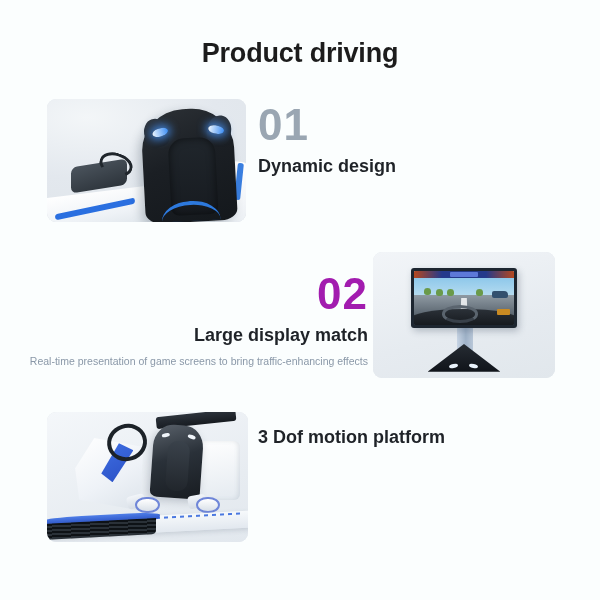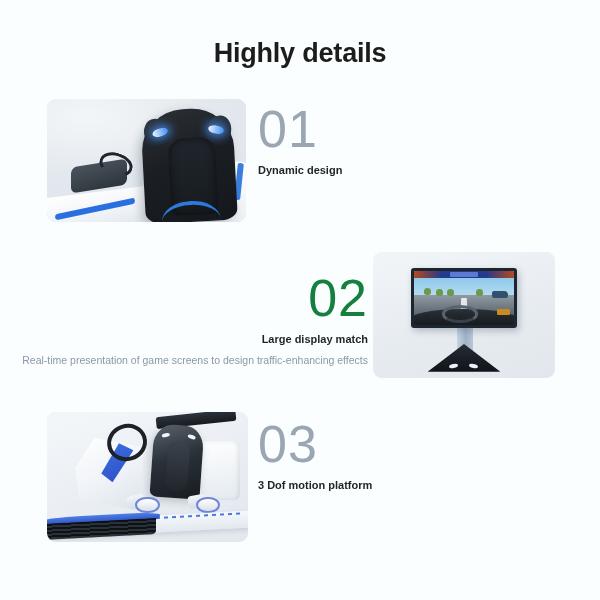--- a/index.html
+++ b/index.html
@@ -38,44 +38,44 @@
   .photo {
     position: absolute;
     border-radius: 9px;
     overflow: hidden;
     background: #e2e7ec;
   }
   .textblock {
     position: absolute;
   }
   .big-num {
-    font-size: 52px;
-    font-weight: 400;
+    font-size: 44px;
+    font-weight: 700;
     color: #9aa6b2;
     line-height: 1;
     letter-spacing: 1px;
     font-family: "Liberation Sans", sans-serif;
   }
   .sub-head {
-    font-size: 11px;
+    font-size: 18px;
     font-weight: bold;
     color: #1f2328;
     margin-top: 9px;
   }
   .body-copy {
     font-size: 10.5px;
     line-height: 1.55;
     color: #6d737a;
     margin-top: 7px;
   }
   .body-copy.bluish {
     color: #8a98a8;
   }
   .big-num.bluish {
-    color: #15803d;
+    color: #a21caf;
   }
 
   
   #photo1 { left: 47px;  top: 99px;  width: 199px; height: 123px; }
   #text1  { left: 258px; top: 103px; width: 320px; }
 
   
   #photo2 { left: 373px; top: 252px; width: 182px; height: 126px; }
   #text2  { left: 10px;  top: 272px; width: 358px; text-align: right; }
 
@@ -412,21 +412,21 @@
     width: 46%; height: 2px;
     background: repeating-linear-gradient(90deg,#4a78e0 0 4px, transparent 4px 8px);
     transform: skewY(-3deg);
   }
 </style>
 </head>
 <body>
 
 <div class="page">
 
-  <div class="page-title">Highly details</div>
+  <div class="page-title">Product driving</div>
 
   <div class="photo" id="photo1">
     <div class="p1-bg"></div>
     <div class="p1-base"></div>
     <div class="p1-base-stripe"></div>
     <div class="p1-console"></div>
     <div class="p1-hook"></div>
     <div class="p1-right-edge"></div>
     <div class="p1-right-blue"></div>
     <div class="p1-seat">
@@ -465,21 +465,21 @@
         <div class="p2-hud-r"></div>
         <div class="p2-hud-top"></div>
         <div class="p2-hud-label"></div>
       </div>
     </div>
   </div>
 
   <div class="textblock" id="text2">
     <div class="big-num bluish">02</div>
     <div class="sub-head">Large display match</div>
-    <div class="body-copy bluish">Real-time presentation of game screens to design traffic-enhancing effects</div>
+    <div class="body-copy bluish">Real-time presentation of game screens to bring traffic-enhancing effects</div>
   </div>
 
   <div class="photo" id="photo3">
     <div class="p3-bg"></div>
     <div class="p3-rail"></div>
     <div class="p3-toprail"></div>
     <div class="p3-seat">
       <div class="p3-eye l"></div>
       <div class="p3-eye r"></div>
       <div class="p3-seat-center"></div>
@@ -491,17 +491,16 @@
     <div class="p3-strut s2"></div>
     <div class="p3-actuator a1"></div>
     <div class="p3-actuator a2"></div>
     <div class="p3-deck"></div>
     <div class="p3-dashline"></div>
     <div class="p3-blueplate"></div>
     <div class="p3-ribs"></div>
   </div>
 
   <div class="textblock" id="text3">
-    <div class="big-num">03</div>
     <div class="sub-head">3 Dof motion platform</div>
   </div>
 
 </div>
 
 </body></html>

